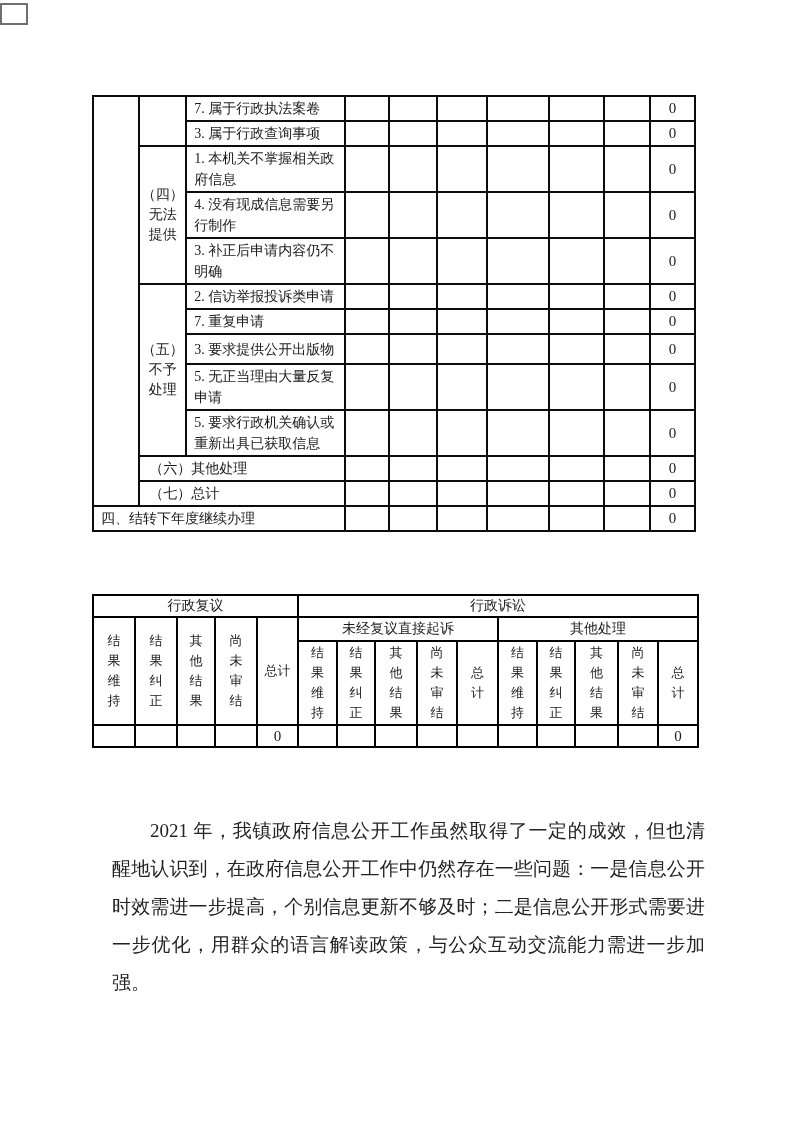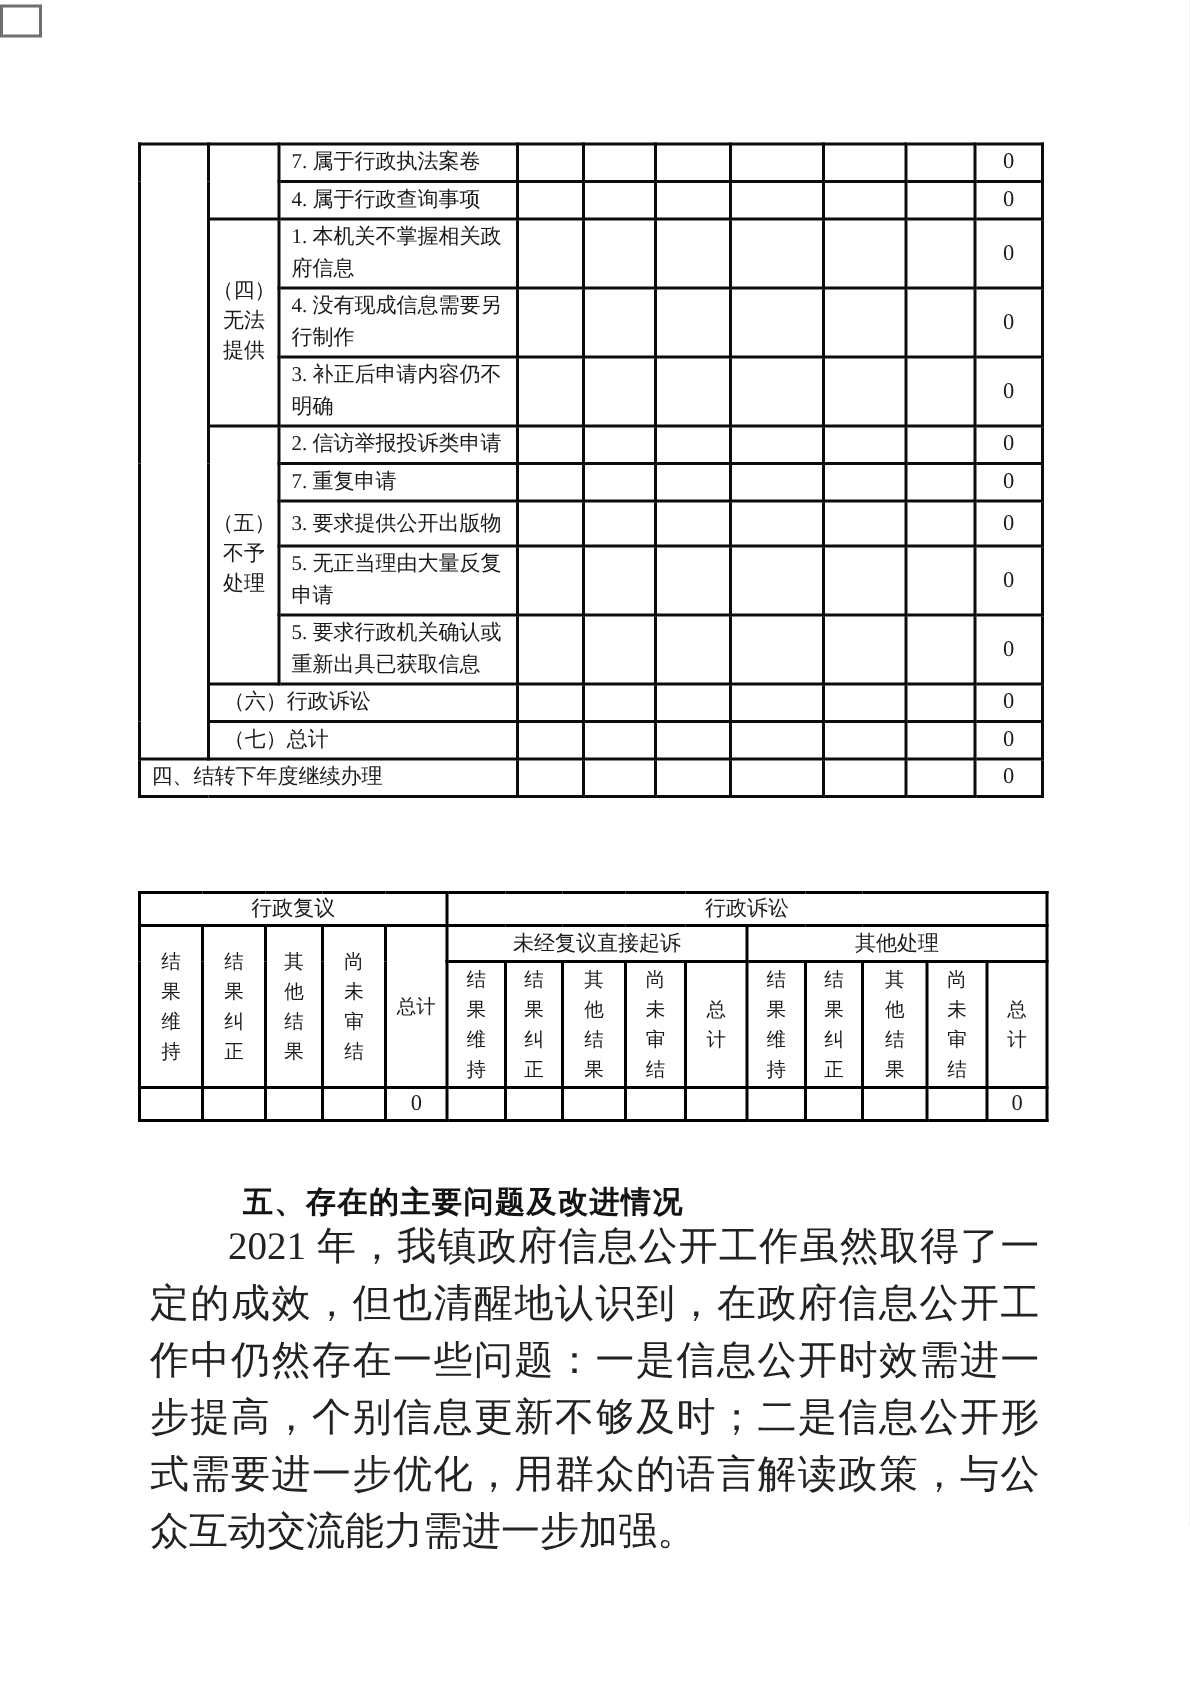--- a/index.html
+++ b/index.html
@@ -24,22 +24,22 @@
   .vtext{width:15px;margin:0 auto;word-break:break-all;line-height:20px;
         font-size:13px;text-align:center;}
   .htext{font-size:13px;text-align:center;}
   #t2 td.n{font-size:15px;}
 
   .sec-title{position:absolute;left:162px;margin:0;font-family:"Liberation Sans",sans-serif;
         font-weight:bold;font-size:20px;color:#141414;letter-spacing:1px;white-space:nowrap;}
   #title4{top:542px;}
   #title5{top:788px;}
 
-  .body-par{position:absolute;left:100px;top:812px;width:593px;margin:0;
-        font-size:26px;line-height:38px;color:#222;text-align:justify;
+  .body-par{position:absolute;left:112px;top:812px;width:593px;margin:0;
+        font-size:19px;line-height:38px;color:#222;text-align:justify;
         text-indent:2em;font-family:"Liberation Serif",serif;}
 </style>
 </head>
 <body>
 
 <div class="page">
 
   <div class="corner-box"></div>
 
   <table id="t1">
@@ -62,21 +62,21 @@
       <td class="l">7. 属于行政执法案卷</td>
       <td class="e"></td>
           <td class="e"></td>
           <td class="e"></td>
           <td class="e"></td>
           <td class="e"></td>
           <td class="e"></td>
       <td class="n">0</td>
     </tr>
     <tr style="height:21px">
-      <td class="l">4. 属于行政查询事项</td>
+      <td class="l">3. 属于行政查询事项</td>
       <td class="e"></td>
           <td class="e"></td>
           <td class="e"></td>
           <td class="e"></td>
           <td class="e"></td>
           <td class="e"></td>
       <td class="n">0</td>
     </tr>
     <tr style="height:43px">
       <td class="s" rowspan="3">（四）
@@ -158,21 +158,21 @@
       <td class="l">5. 要求行政机关确认或重新出具已获取信息</td>
       <td class="e"></td>
           <td class="e"></td>
           <td class="e"></td>
           <td class="e"></td>
           <td class="e"></td>
           <td class="e"></td>
       <td class="n">0</td>
     </tr>
     <tr style="height:21px">
-      <td class="l l2" colspan="2">（六）行政诉讼</td>
+      <td class="l l2" colspan="2">（六）其他处理</td>
       <td class="e"></td>
           <td class="e"></td>
           <td class="e"></td>
           <td class="e"></td>
           <td class="e"></td>
           <td class="e"></td>
       <td class="n">0</td>
     </tr>
     <tr style="height:22px">
       <td class="l l2" colspan="2">（七）总计</td>
@@ -285,16 +285,15 @@
       <td class="e"></td>
       <td class="e"></td>
       <td class="e"></td>
       <td class="e"></td>
       <td class="e"></td>
       <td class="n">0</td>
     </tr>
   </tbody>
     </table>
 
-  <h2 class="sec-title" id="title5">五、存在的主要问题及改进情况</h2>
   <p class="body-par">2021 年，我镇政府信息公开工作虽然取得了一定的成效，但也清醒地认识到，在政府信息公开工作中仍然存在一些问题：一是信息公开时效需进一步提高，个别信息更新不够及时；二是信息公开形式需要进一步优化，用群众的语言解读政策，与公众互动交流能力需进一步加强。</p>
 
 </div>
 
 </body></html>

